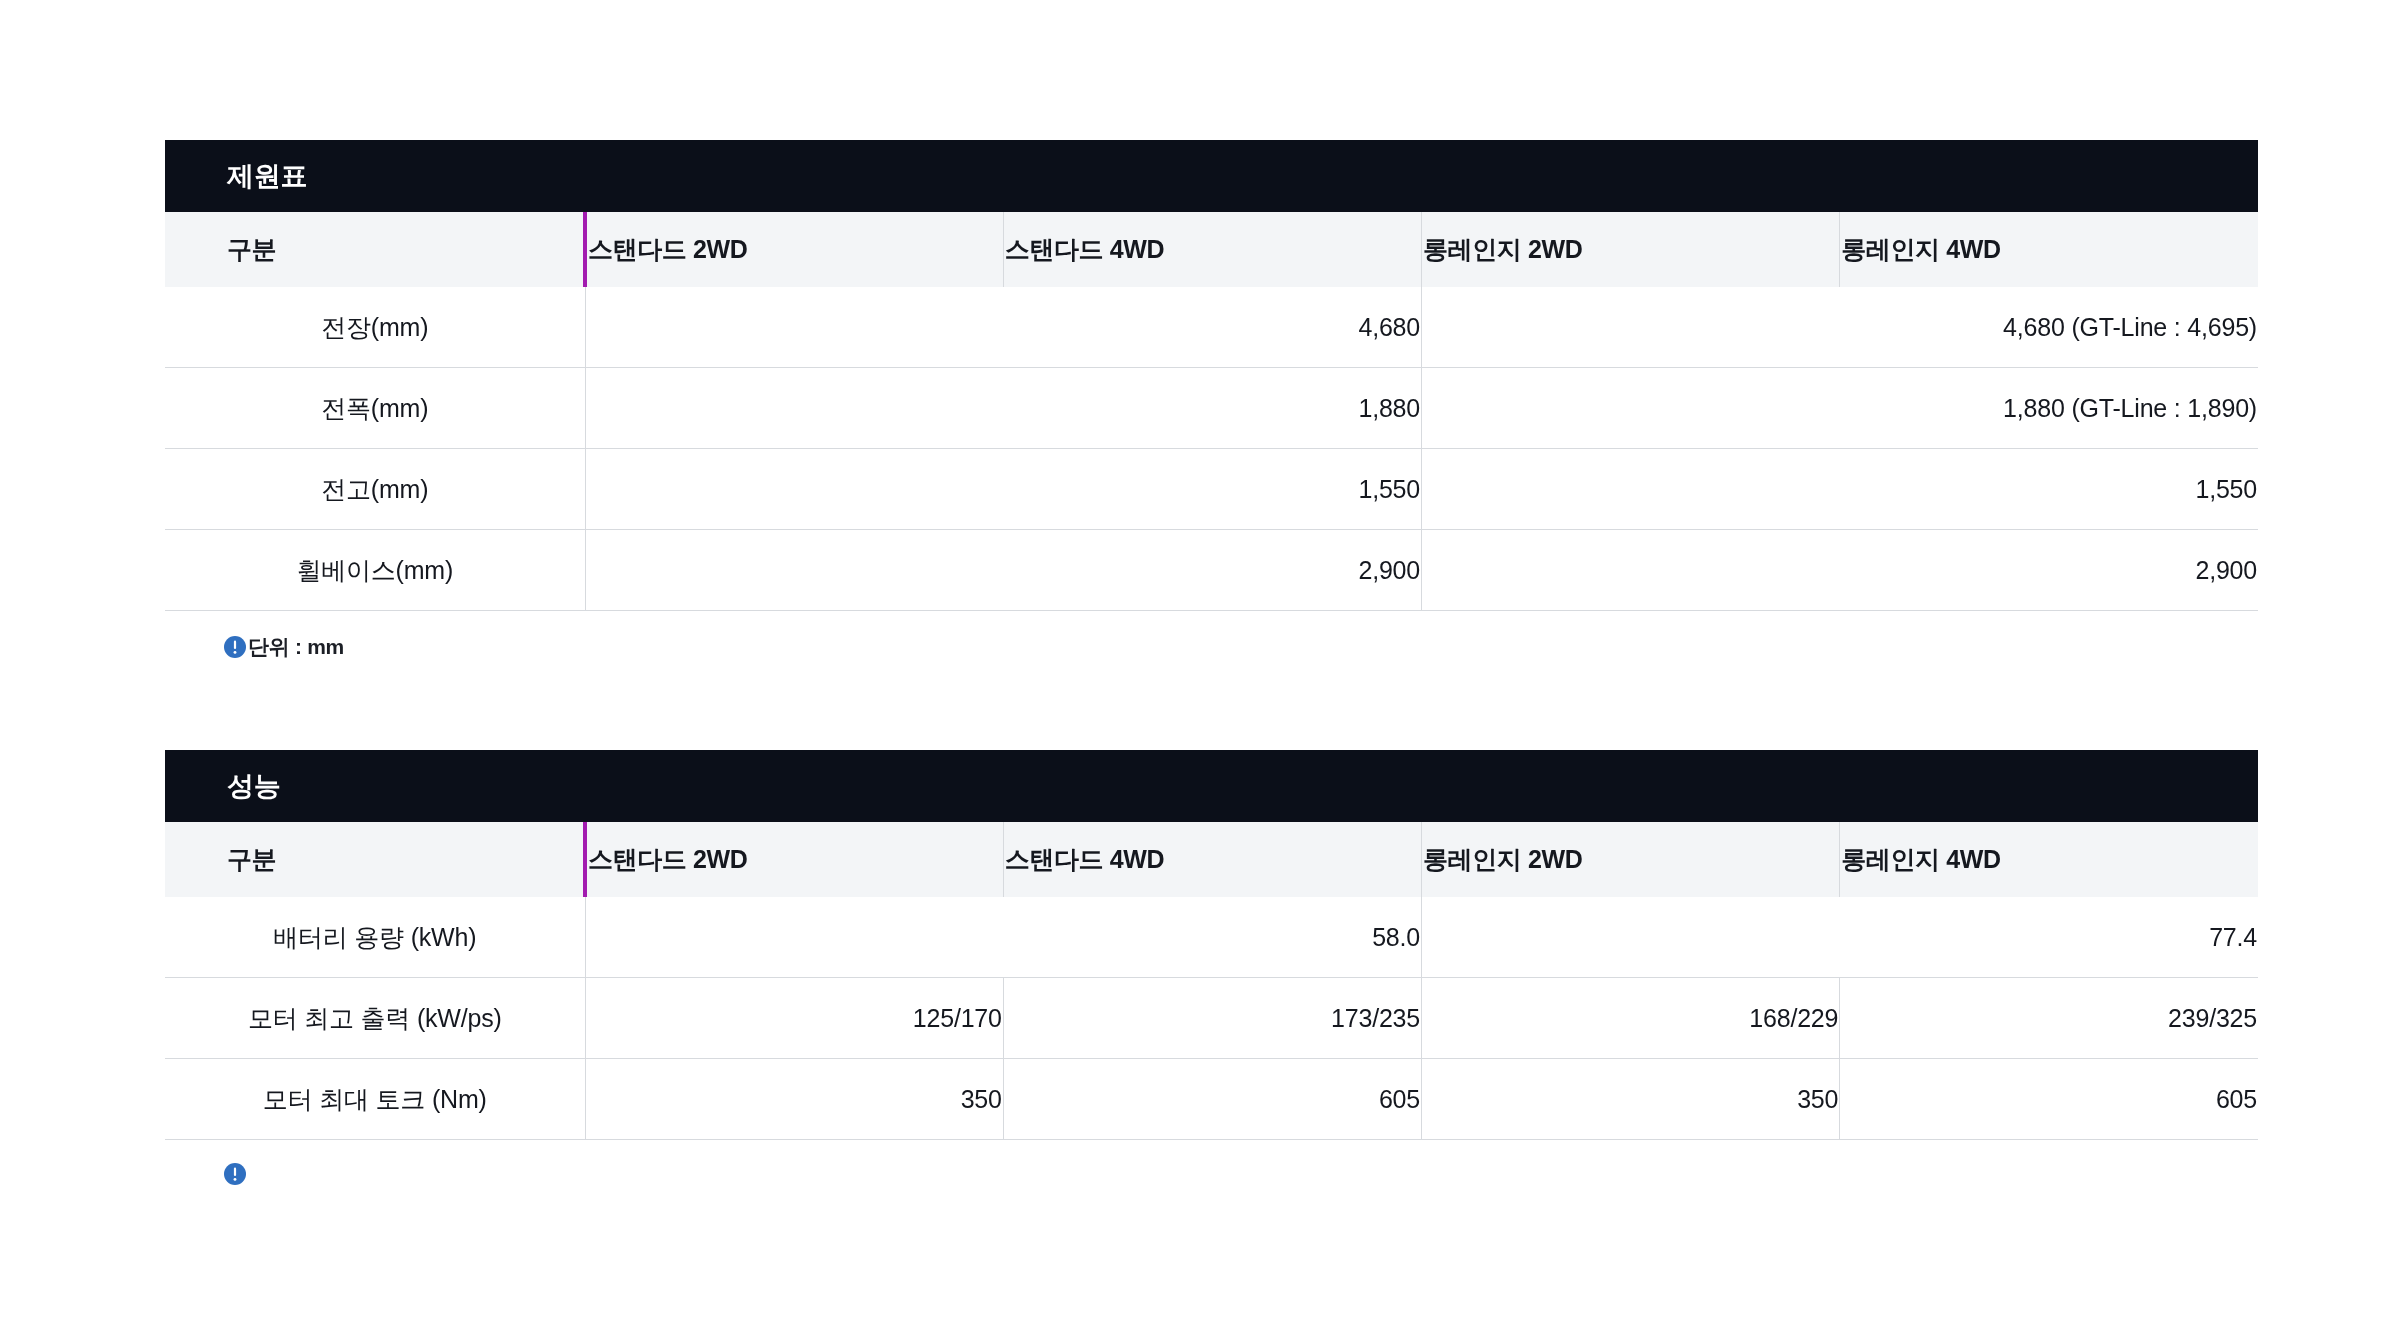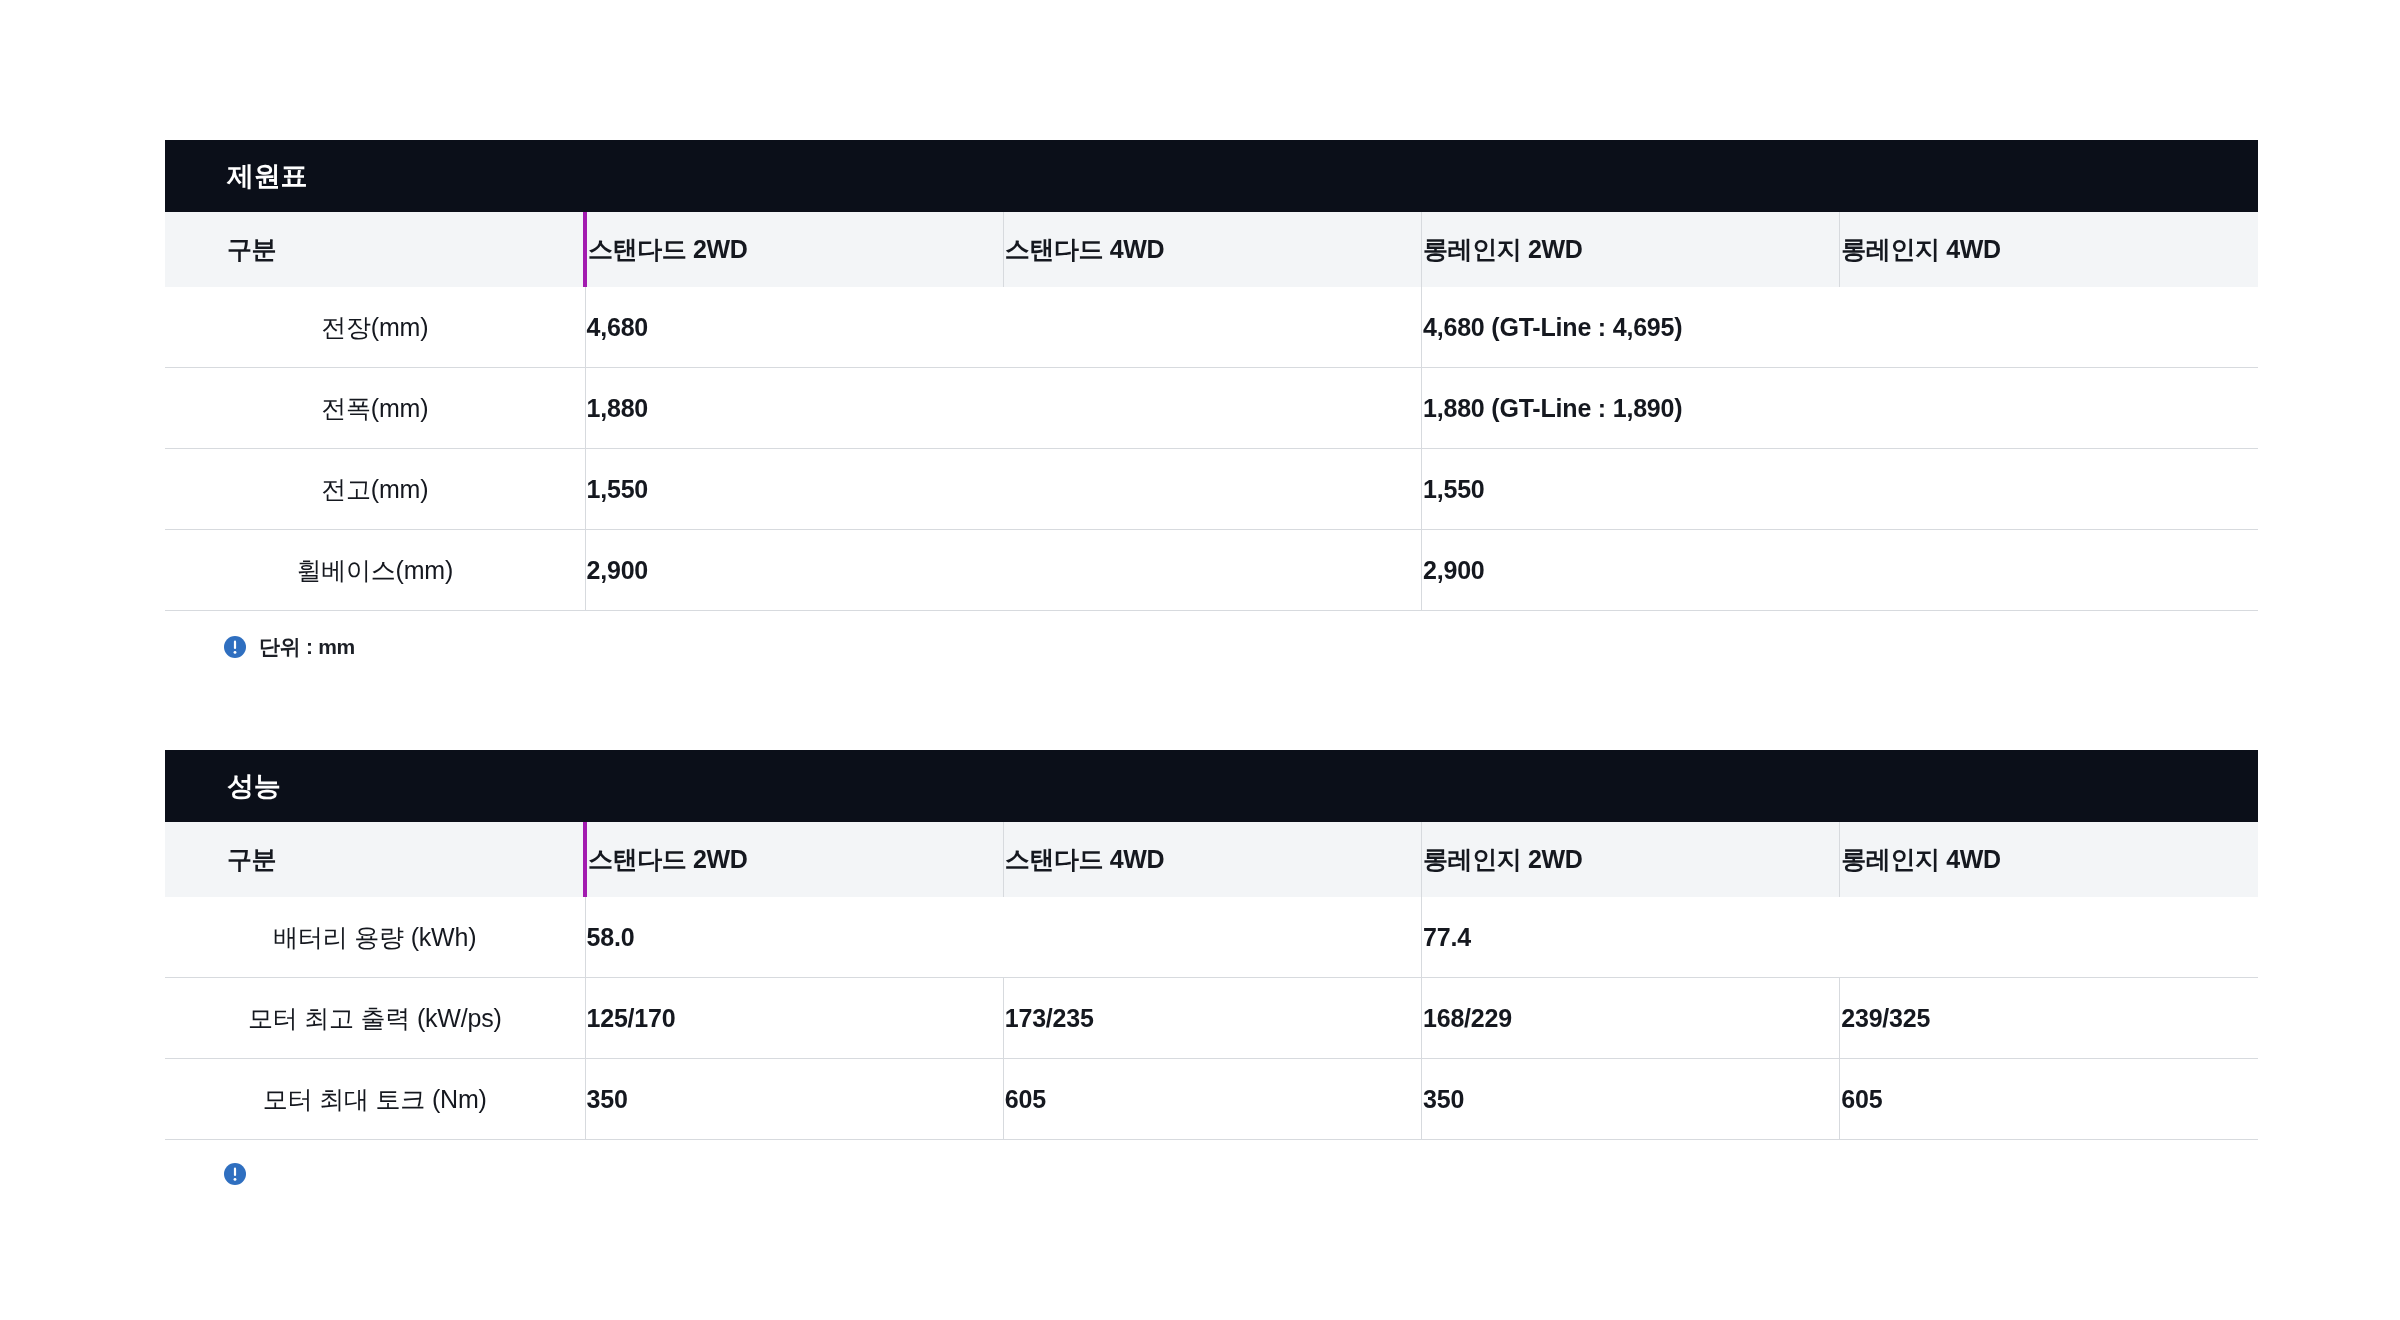--- a/index.html
+++ b/index.html
@@ -64,42 +64,42 @@
   }
   table.spec-table thead th.label-head {
     text-align: left;
     padding-left: 62px;
     border-right: 4px solid #a21caf;
   }
 
   table.spec-table tbody td {
     height: 78px;
     font-size: 25px;
-    font-weight: 700;
+    font-weight: 400;
     color: #15181f;
-    text-align: left;
+    text-align: right;
     border-bottom: 1px solid #d7dade;
     border-right: 1px solid #d7dade;
     letter-spacing: -0.2px;
   }
   table.spec-table tbody td:last-child {
     border-right: none;
   }
   table.spec-table tbody td.row-label {
     text-align: center;
     font-weight: 400;
   }
   table.spec-table tbody tr:last-child td {
     border-bottom: 1px solid #d7dade;
   }
 
   .note {
     display: flex;
     align-items: center;
-    gap: 12px;
+    gap: 1px;
     margin-top: 22px;
     padding-left: 58px;
     font-size: 21px;
     font-weight: 700;
     color: #1c1f26;
     letter-spacing: -0.3px;
   }
   .note-icon {
     display: inline-flex;
     align-items: center;

